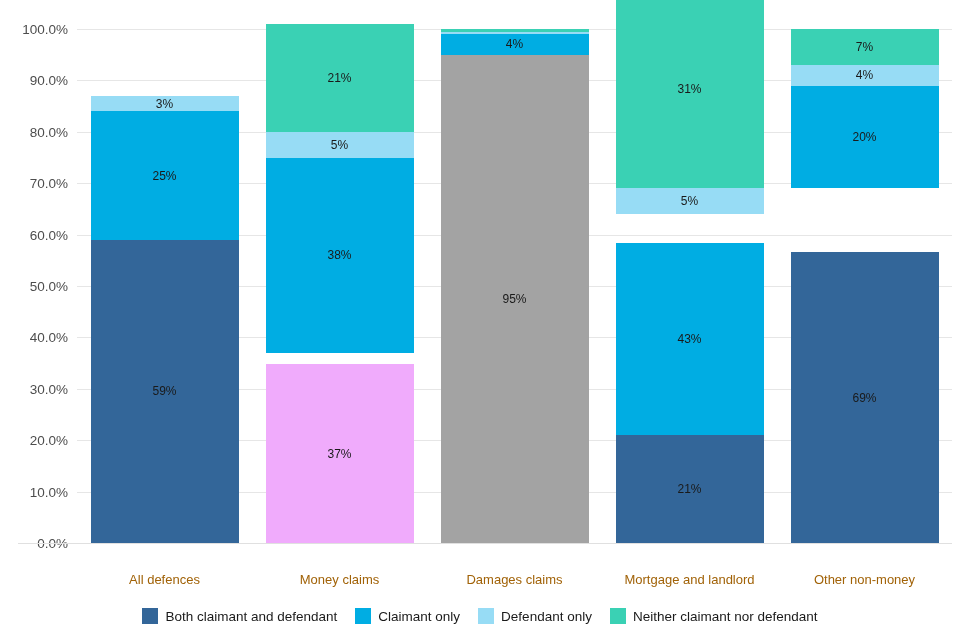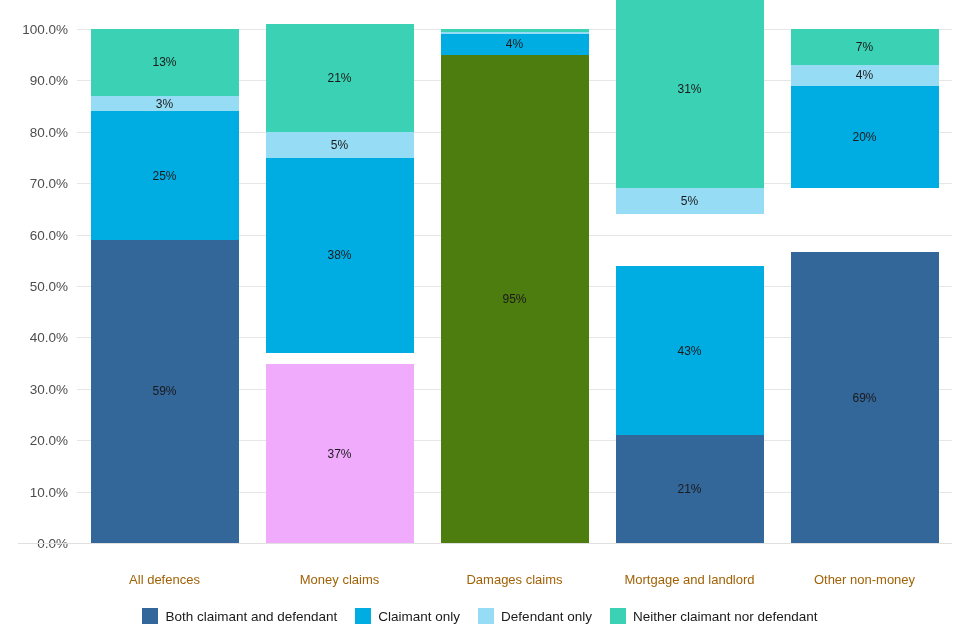--- a/index.html
+++ b/index.html
@@ -165,53 +165,50 @@
       <div class="bar" style="left: 13.5px; width: 148px;">
         <div class="seg" style="background: rgb(51, 102, 153); height: 303.26px; bottom: 0px;">
           <div class="seg-label">59%</div>
         </div>
         <div class="seg" style="background: rgb(0, 173, 227); height: 128.5px; bottom: 303.26px;">
           <div class="seg-label">25%</div>
         </div>
         <div class="seg" style="background: rgb(151, 220, 245); height: 15.42px; bottom: 431.76px;">
           <div class="seg-label">3%</div>
         </div>
-        <div class="seg" style="background: rgb(58, 209, 180); height: 66.82px; bottom: 447.18px;">
-          <div class="seg-label">13%</div>
-        </div>
       </div>
       <div class="bar" style="left: 188.5px; width: 148px;">
         <div class="seg" style="background: #f0abfc; height: 179px; bottom: 0px;">
           <div class="seg-label">37%</div>
         </div>
         <div class="seg" style="background: rgb(0, 173, 227); height: 195.32px; bottom: 190.18px;">
           <div class="seg-label">38%</div>
         </div>
         <div class="seg" style="background: rgb(151, 220, 245); height: 25.7px; bottom: 385.5px;">
           <div class="seg-label">5%</div>
         </div>
         <div class="seg" style="background: rgb(58, 209, 180); height: 107.94px; bottom: 411.2px;">
           <div class="seg-label">21%</div>
         </div>
       </div>
       <div class="bar" style="left: 363.5px; width: 148px;">
-        <div class="seg" style="background: #4d7c0f; height: 488.3px; bottom: 0px;">
+        <div class="seg" style="background: #a3a3a3; height: 488.3px; bottom: 0px;">
           <div class="seg-label">95%</div>
         </div>
         <div class="seg" style="background: rgb(0, 173, 227); height: 20.56px; bottom: 488.3px;">
           <div class="seg-label">4%</div>
         </div>
         <div class="seg" style="background: rgb(151, 220, 245); height: 2.57px; bottom: 508.86px;"></div>
         <div class="seg" style="background: rgb(58, 209, 180); height: 2.57px; bottom: 511.43px;"></div>
       </div>
       <div class="bar" style="left: 538.5px; width: 148px;">
         <div class="seg" style="background: rgb(51, 102, 153); height: 107.94px; bottom: 0px;">
           <div class="seg-label">21%</div>
         </div>
-        <div class="seg" style="background: rgb(0, 173, 227); height: 169px; bottom: 107.94px;">
+        <div class="seg" style="background: rgb(0, 173, 227); height: 192px; bottom: 107.94px;">
           <div class="seg-label">43%</div>
         </div>
         <div class="seg" style="background: rgb(151, 220, 245); height: 25.7px; bottom: 328.96px;">
           <div class="seg-label">5%</div>
         </div>
         <div class="seg" style="background: rgb(58, 209, 180); height: 198px; bottom: 354.66px;">
           <div class="seg-label">31%</div>
         </div>
       </div>
       <div class="bar" style="left: 713.5px; width: 148px;">

